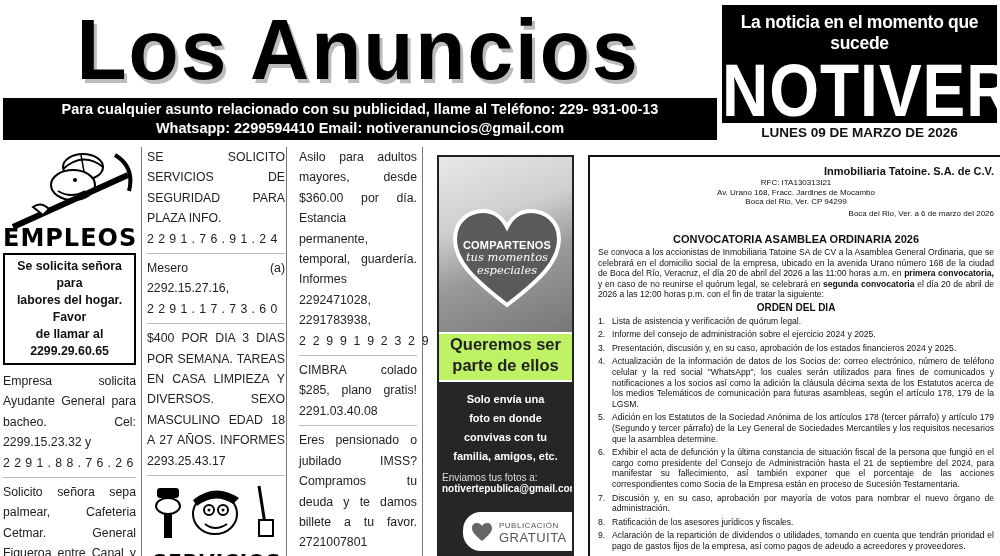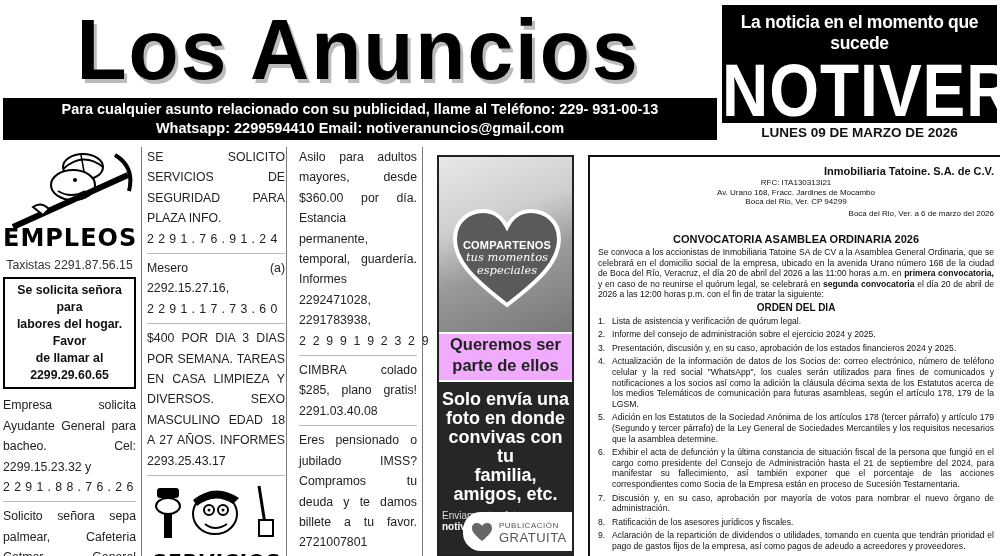--- a/index.html
+++ b/index.html
@@ -51,23 +51,23 @@
     line-height: 17px; padding: 3px 2px; margin: 2px 0 6px 0;
   }
 
   
   .promo { position: absolute; left: 437px; top: 155px; width: 137px; height: 401px; border: 2px solid #222; overflow: hidden; }
   .promo-photo { position: absolute; left: 0; top: 0; width: 100%; height: 175px; background: linear-gradient(160deg,#e8e8e8 0%,#cfcfcf 35%,#9a9a9a 60%,#777 100%); }
   .promo-heart { position: absolute; left: 14px; top: 52px; width: 108px; height: 100px; }
   .promo-heart-text { position: absolute; left: 14px; top: 82px; width: 108px; text-align: center; color: #fff; }
   .promo-heart-text .t1 { font-weight: bold; font-size: 11px; letter-spacing: 0.2px; }
   .promo-heart-text .t2 { font-family: "DejaVu Serif", serif; font-style: italic; font-size: 11.5px; line-height: 13px; }
-  .promo-headline { position: absolute; left: 0; top: 177px; width: 100%; height: 46px; background: #f0abfc; text-align: center; font-weight: bold; font-size: 16.5px; line-height: 21px; color: #222; }
+  .promo-headline { position: absolute; left: 0; top: 177px; width: 100%; height: 46px; background: #bef264; text-align: center; font-weight: bold; font-size: 16.5px; line-height: 21px; color: #222; }
   .promo-dark { position: absolute; left: 0; top: 225px; width: 100%; bottom: 0; background: #262626; color: #fff; }
-  .promo-body { text-align: center; font-weight: bold; font-size: 18px; line-height: 19px; padding-top: 8px; }
+  .promo-body { text-align: center; font-weight: bold; font-size: 11px; line-height: 19px; padding-top: 8px; }
   .promo-sendto { font-size: 10px; padding-left: 3px; margin-top: 6px; color: #ddd; }
   .promo-email { font-size: 10px; font-weight: bold; padding-left: 3px; }
   .promo-badge { position: absolute; left: 24px; top: 130px; width: 120px; height: 39px; background: #fff; border-radius: 18px 0 0 18px; display: flex; align-items: center; }
   .promo-badge-heart { margin-left: 8px; width: 22px; height: 20px; }
   .promo-badge-text { margin-left: 6px; color: #555; line-height: 12px; }
   .promo-badge-text .b1 { font-size: 8px; letter-spacing: 0.5px; }
   .promo-badge-text .b2 { font-size: 13px; letter-spacing: 0.5px; }
 
   
   .notice { position: absolute; left: 588px; top: 155px; width: 412px; height: 401px; border: 2px solid #111; border-right: none; border-bottom: none; padding: 6px 6px 0 8px; font-size: 8.6px; line-height: 10.6px; color: #111; }
@@ -104,21 +104,20 @@
       <line x1="78" y1="8" x2="82" y2="30" stroke="#000" stroke-width="1.5"></line>
       <ellipse cx="70" cy="38" rx="22" ry="15" fill="#fff" stroke="#000" stroke-width="2"></ellipse>
       <path d="M55 44 Q68 52 82 44" fill="none" stroke="#000" stroke-width="2"></path>
       <circle cx="72" cy="33" r="2" fill="#000"></circle>
       <line x1="10" y1="80" x2="125" y2="28" stroke="#000" stroke-width="6"></line>
       <path d="M112 8 Q132 20 126 44" fill="none" stroke="#000" stroke-width="4"></path>
       <path d="M30 60 Q38 54 46 62 L40 68 Z" fill="#fff" stroke="#000" stroke-width="2"></path>
     </svg>
   </div>
   <div class="section-label" style="margin-top:-4px;">EMPLEOS</div>
-  <div style="text-align:center; color:#333; margin-top:4px;">Taxistas 2291.87.56.15</div>
   <div class="boxed">
     <div>Se solicita señora para</div>
     <div>labores del hogar. Favor</div>
     <div>de llamar al</div>
     <div>2299.29.60.65</div>
   </div>
   <div class="ad">
     <span>Empresa solicita Ayudante General para bacheo. Cel: 2299.15.23.32 y</span>
     <span class="phone-spread">2291.88.76.26</span>
   </div>

